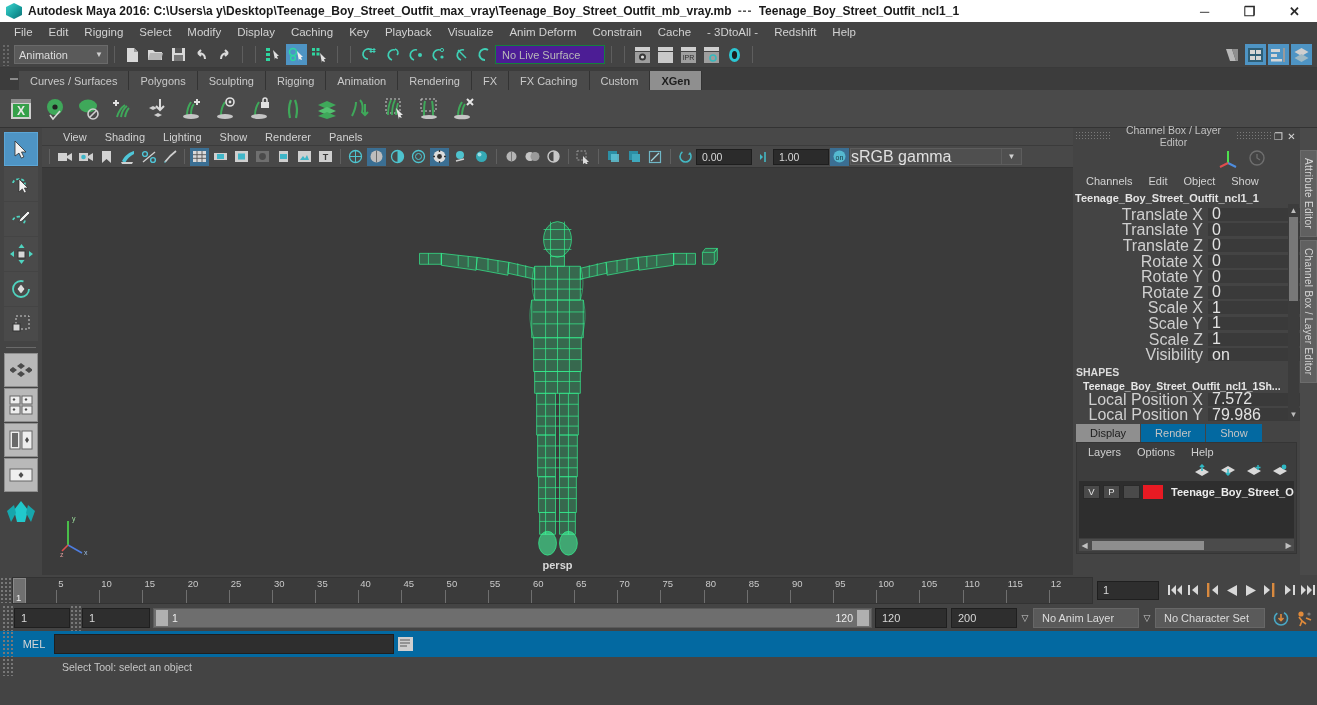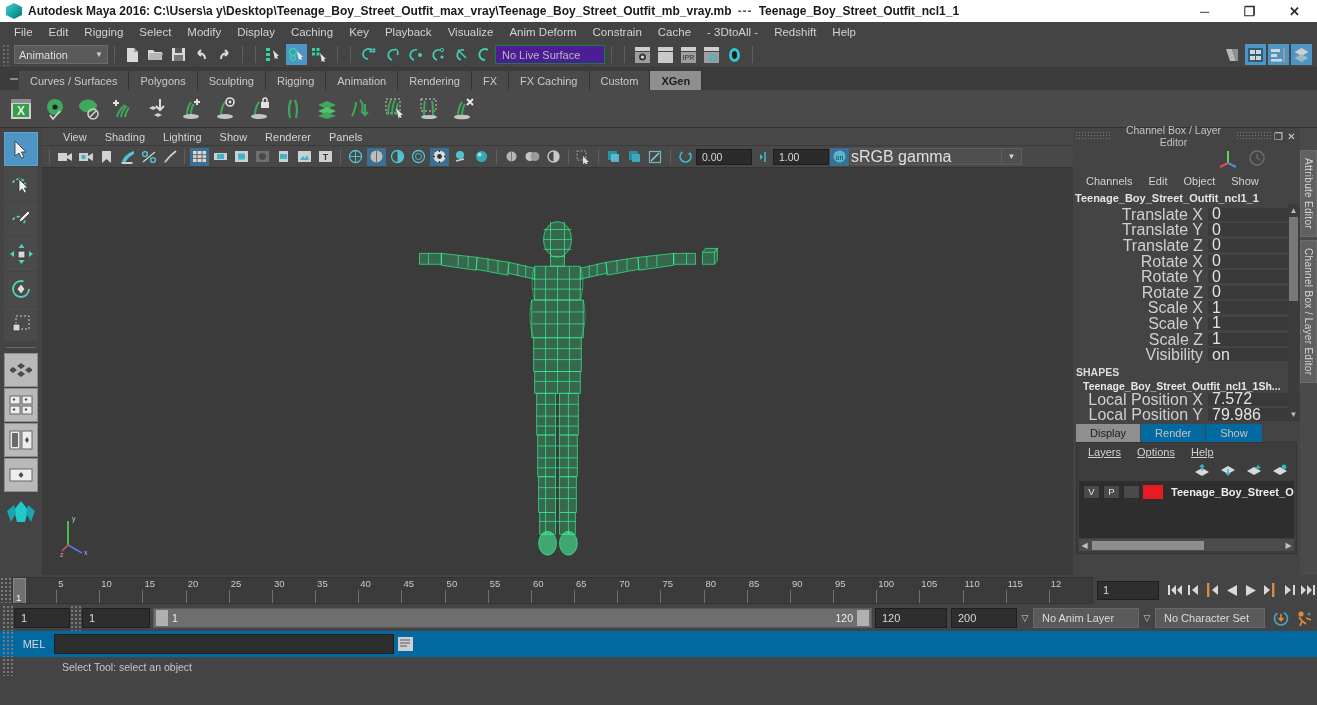--- a/index.html
+++ b/index.html
@@ -209,21 +209,21 @@
   
   .le-tabs { display: flex; align-items: flex-end; height: 20px; padding-left: 3px; background: #444; }
   .letab {
     height: 18px; padding: 0 14px; display: flex; align-items: center;
     font-size: 11px; background: #0369a1; color: #c4c4c4; margin-right: 1px;
   }
   .letab.active { background: #8f8f8f; color: #1c1c1c; }
   .le-body { background: #3d3d3d; margin: 0 3px; border: 1px solid #353535; height: 112px;
              display: flex; flex-direction: column; }
   .le-menu { height: 17px; display: flex; align-items: center; padding-left: 5px; gap: 4px;
-             font-size: 11px; color: #d0d0d0; text-decoration: underline; }
+             font-size: 11px; color: #d0d0d0; }
   .le-menu .mi { padding: 1px 6px; }
   .le-icons { height: 20px; display: flex; align-items: center; justify-content: flex-end;
               padding-right: 8px; gap: 10px; }
   .le-list { flex: 1; background: #2e2e2e; margin: 1px 2px; padding-top: 2px; }
   .le-row { display: flex; align-items: center; height: 17px; padding-left: 4px; gap: 3px; }
   .le-cell {
     width: 17px; height: 14px; background: #4a4a4a; border: 1px solid #2a2a2a;
     display: flex; align-items: center; justify-content: center;
     font-size: 9.5px; color: #e0e0e0; flex: none;
   }
@@ -976,20 +976,21 @@
       <div class="axis-gizmo">
         <svg width="40" height="46" viewBox="0 0 40 46">
           <path d="M8 34V10" stroke="#4ee04e" stroke-width="1.6"></path>
           <path d="M8 34l14 8" stroke="#4e7de0" stroke-width="1.6"></path>
           <path d="M8 34l-6 6" stroke="#e04e4e" stroke-width="1.6"></path>
           <text x="12" y="10" font-size="7" fill="#9de09d" font-family="sans-serif">y</text>
           <text x="24" y="44" font-size="7" fill="#9dbde0" font-family="sans-serif">x</text>
           <text x="0" y="46" font-size="7" fill="#e09d9d" font-family="sans-serif">z</text>
         </svg>
       </div>
+      <div class="persp-label">persp</div>
     </div>
   </div>
 
   <div class="rightdock">
     <div class="rdmain">
 
       <div class="cbhead">
         <div class="dots"></div>
         <span class="t">Channel Box / Layer Editor</span>
         <div class="dots"></div>

